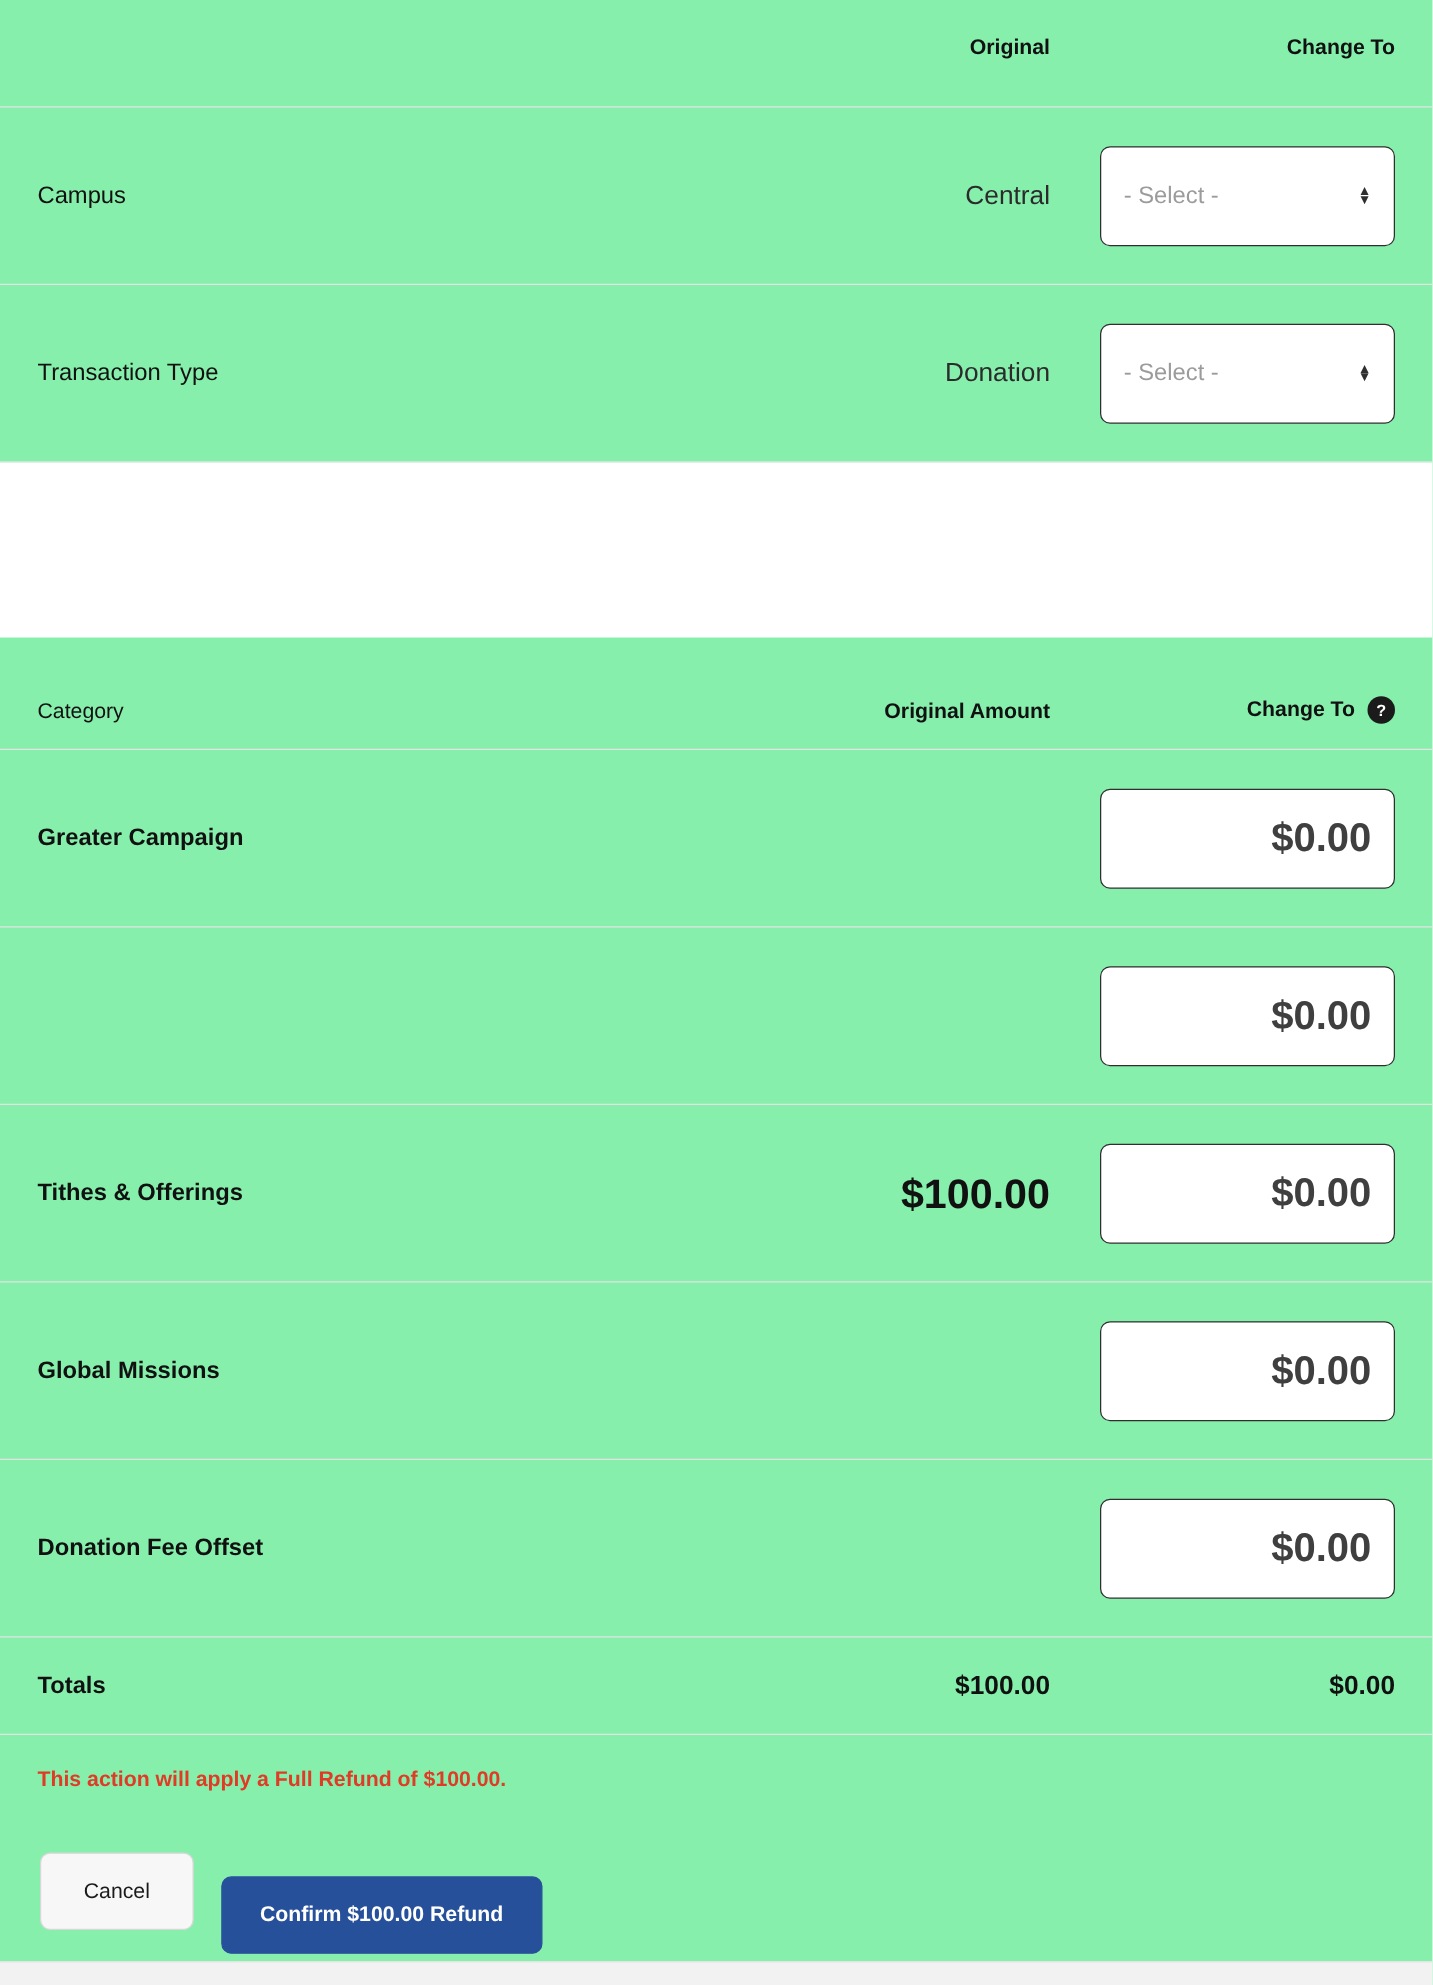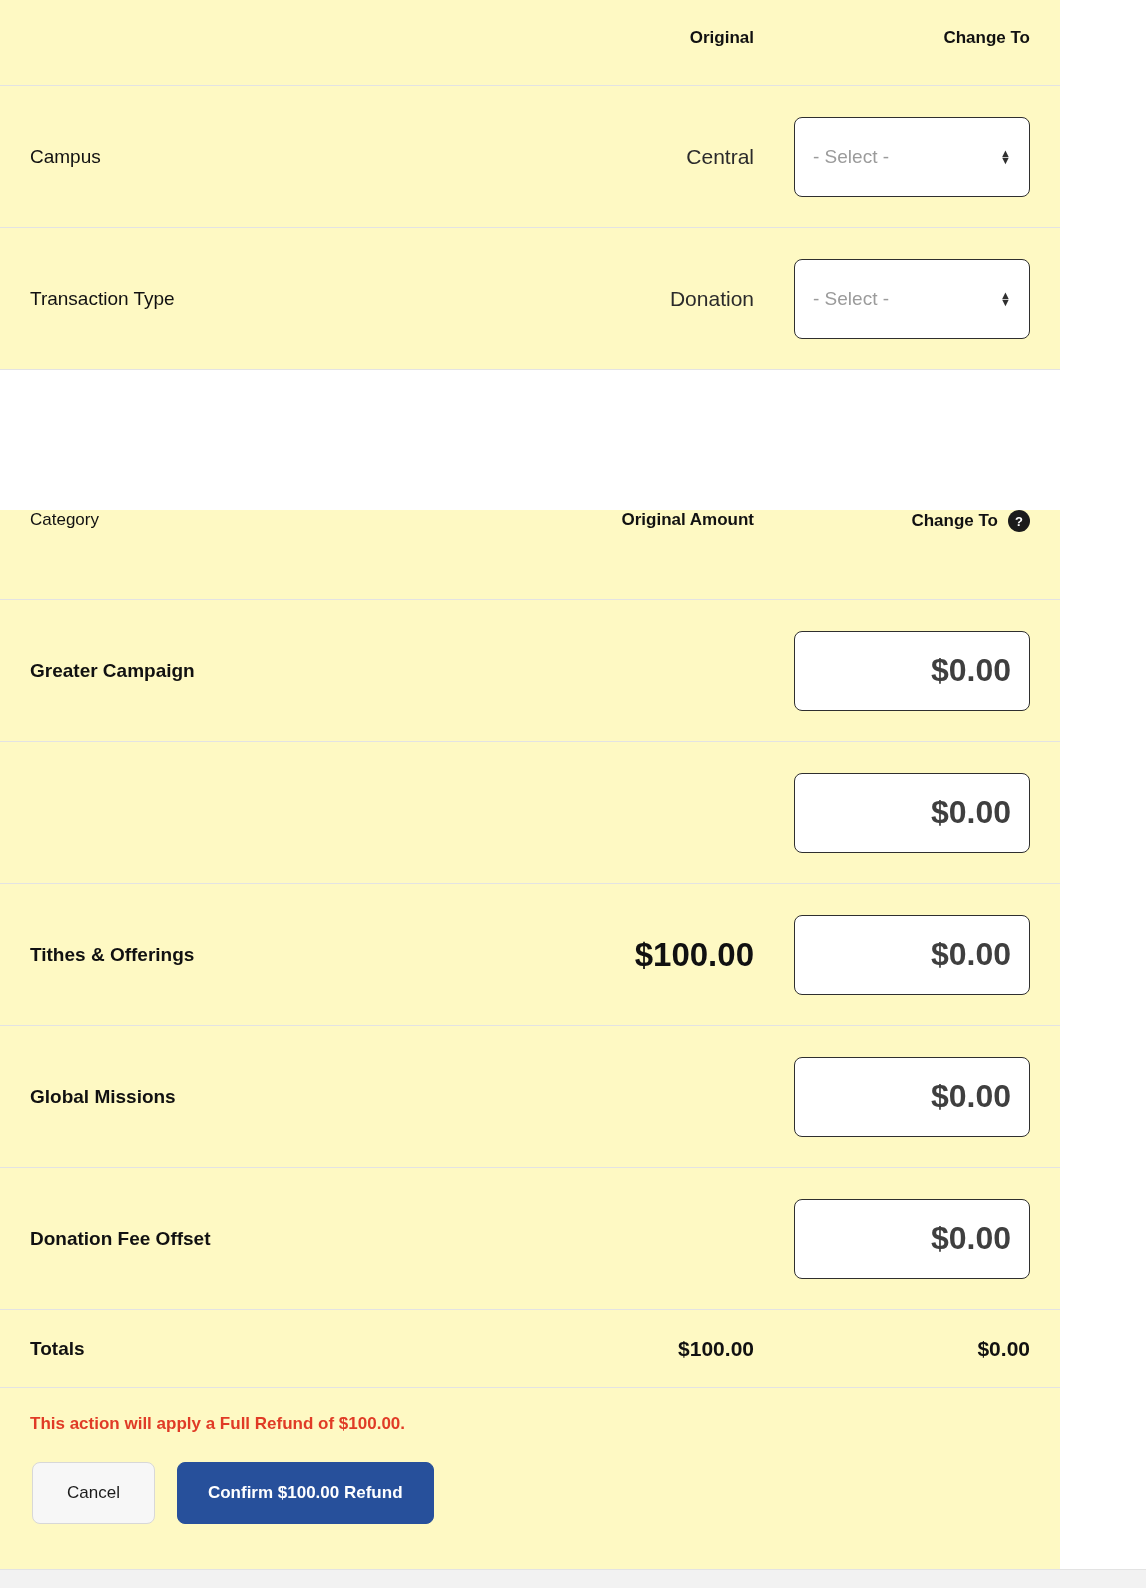--- a/index.html
+++ b/index.html
@@ -10,24 +10,24 @@
   body {
     width: 1146px;
     height: 1588px;
     font-family: "Liberation Sans", sans-serif;
     color: #1b1b1b;
     position: relative;
     overflow: hidden;
   }
 
   .page {
-    width: 1060px;
+    width: 1146px;
     height: 1588px;
     box-sizing: border-box;
-    background: #fef9c3;
+    background: #86efac;
     position: relative;
   }
 
   
   .row {
     display: flex;
     align-items: center;
     border-bottom: 1px solid #e3e3e3;
     box-sizing: border-box;
     padding: 0 30px;
@@ -127,21 +127,21 @@
   
   .gap {
     height: 140px;
     background: #ffffff;
   }
 
   
   .cat-header {
     height: 90px;
     display: flex;
-    align-items: flex-start;
+    align-items: flex-end;
     padding: 0 30px 20px 30px;
     border-bottom: 1px solid #e3e3e3;
     box-sizing: border-box;
   }
   .cat-header .c-label { font-size: 17px; }
   .cat-header .c-orig { font-size: 17px; font-weight: bold; color:#111; padding-right: 36px;}
   .cat-header .c-change {
     justify-content: flex-end;
     gap: 10px;
     font-size: 17px;
@@ -234,20 +234,21 @@
     height: 62px;
     padding: 0 34px;
   }
   .btn-confirm {
     background: #27509b;
     border: 1px solid #27509b;
     color: #ffffff;
     height: 62px;
     padding: 0 30px;
     font-weight: bold;
+    margin-top: 39px;
   }
 
   .bottom-strip {
     position: absolute;
     left: 0;
     bottom: 0;
     width: 1146px;
     height: 18px;
     background: #f2f2f2;
     border-top: 1px solid #e3e3e3;

